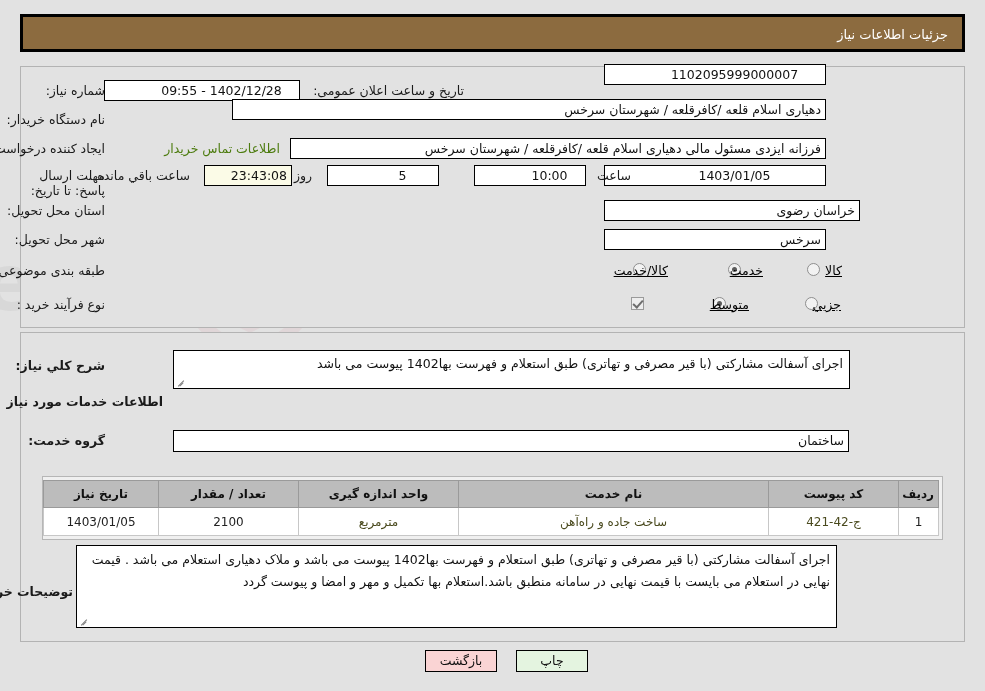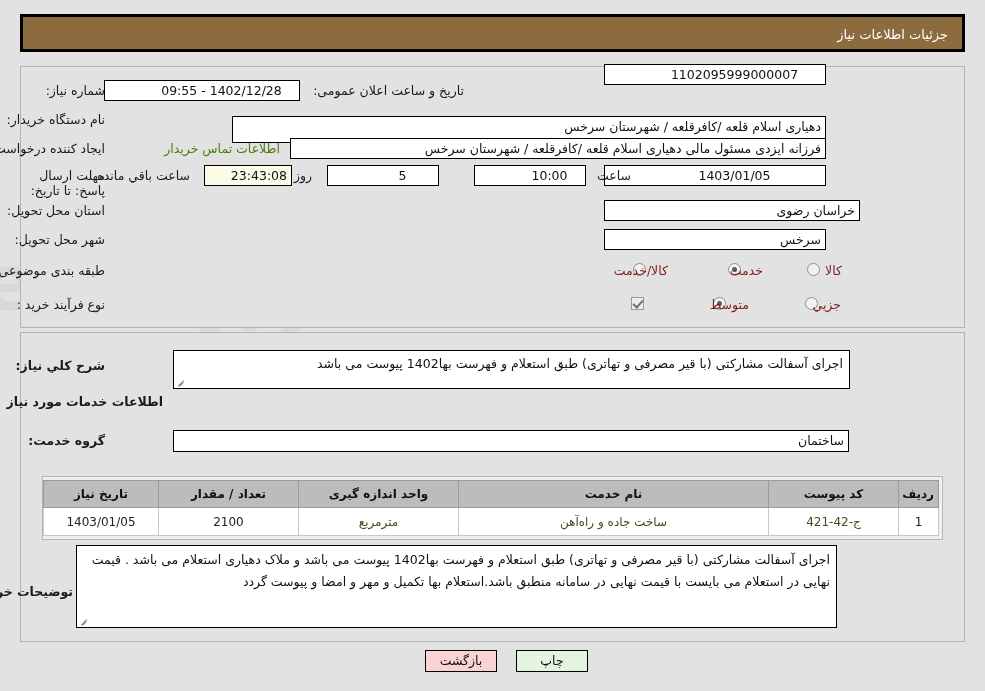--- a/index.html
+++ b/index.html
@@ -112,23 +112,24 @@
     content: "";
     position: absolute;
     left: 3px; top: 3px;
     width: 5px; height: 5px;
     border-radius: 50%;
     background: #5a5a5a;
   }
   .radio-lbl {
     position: absolute;
     font-size: 12.5px;
-    color: #7f1d1d;
-    white-space: nowrap;
-    z-index: 5;
+    color: #000000;
+    white-space: nowrap;
+    z-index: 5;
+    text-decoration: underline;
   }
 
   
   .chk {
     position: absolute;
     width: 13px; height: 13px;
     border: 1px solid #9a9a9a;
     background: #ededed;
     box-sizing: border-box;
     z-index: 5;
@@ -267,21 +268,21 @@
 
   <div class="panel" id="panel-info"></div>
 
   <span class="lbl" style="right:880px; top:83px;">شماره نیاز:</span>
   <div class="box center" style="left:604px; top:64px; width:222px; height:21px;">1102095999000007</div>
 
   <span class="lbl" style="right:521px; top:83px;">تاریخ و ساعت اعلان عمومی:</span>
   <div class="box center" style="left:104px; top:80px; width:196px; height:21px;">1402/12/28 - 09:55</div>
 
   <span class="lbl" style="right:880px; top:112px;">نام دستگاه خریدار:</span>
-  <div class="box right" style="left:232px; top:116px; width:594px; height:27px;">دهیاری اسلام قلعه /کافرقلعه / شهرستان سرخس</div>
+  <div class="box right" style="left:232px; top:99px; width:594px; height:21px;">دهیاری اسلام قلعه /کافرقلعه / شهرستان سرخس</div>
 
   <span class="lbl" style="right:880px; top:141px;">ایجاد کننده درخواست:</span>
   <div class="box right" style="left:290px; top:138px; width:536px; height:21px;">فرزانه ایزدی مسئول مالی دهیاری اسلام قلعه /کافرقلعه / شهرستان سرخس</div>
   <span class="link" style="right:705px; top:141px;">اطلاعات تماس خریدار</span>
 
   <span class="lbl" style="right:880px; top:168px; width:86px; text-align:right; white-space:normal; line-height:15px;">مهلت ارسال پاسخ: تا تاریخ:</span>
   <div class="box center" style="left:604px; top:165px; width:222px; height:21px;">1403/01/05</div>
   <span class="inline-txt" style="right:354px; top:168px;">ساعت</span>
   <div class="box center" style="left:474px; top:165px; width:112px; height:21px;">10:00</div>
   <div class="box center" style="left:327px; top:165px; width:112px; height:21px;">5</div>

